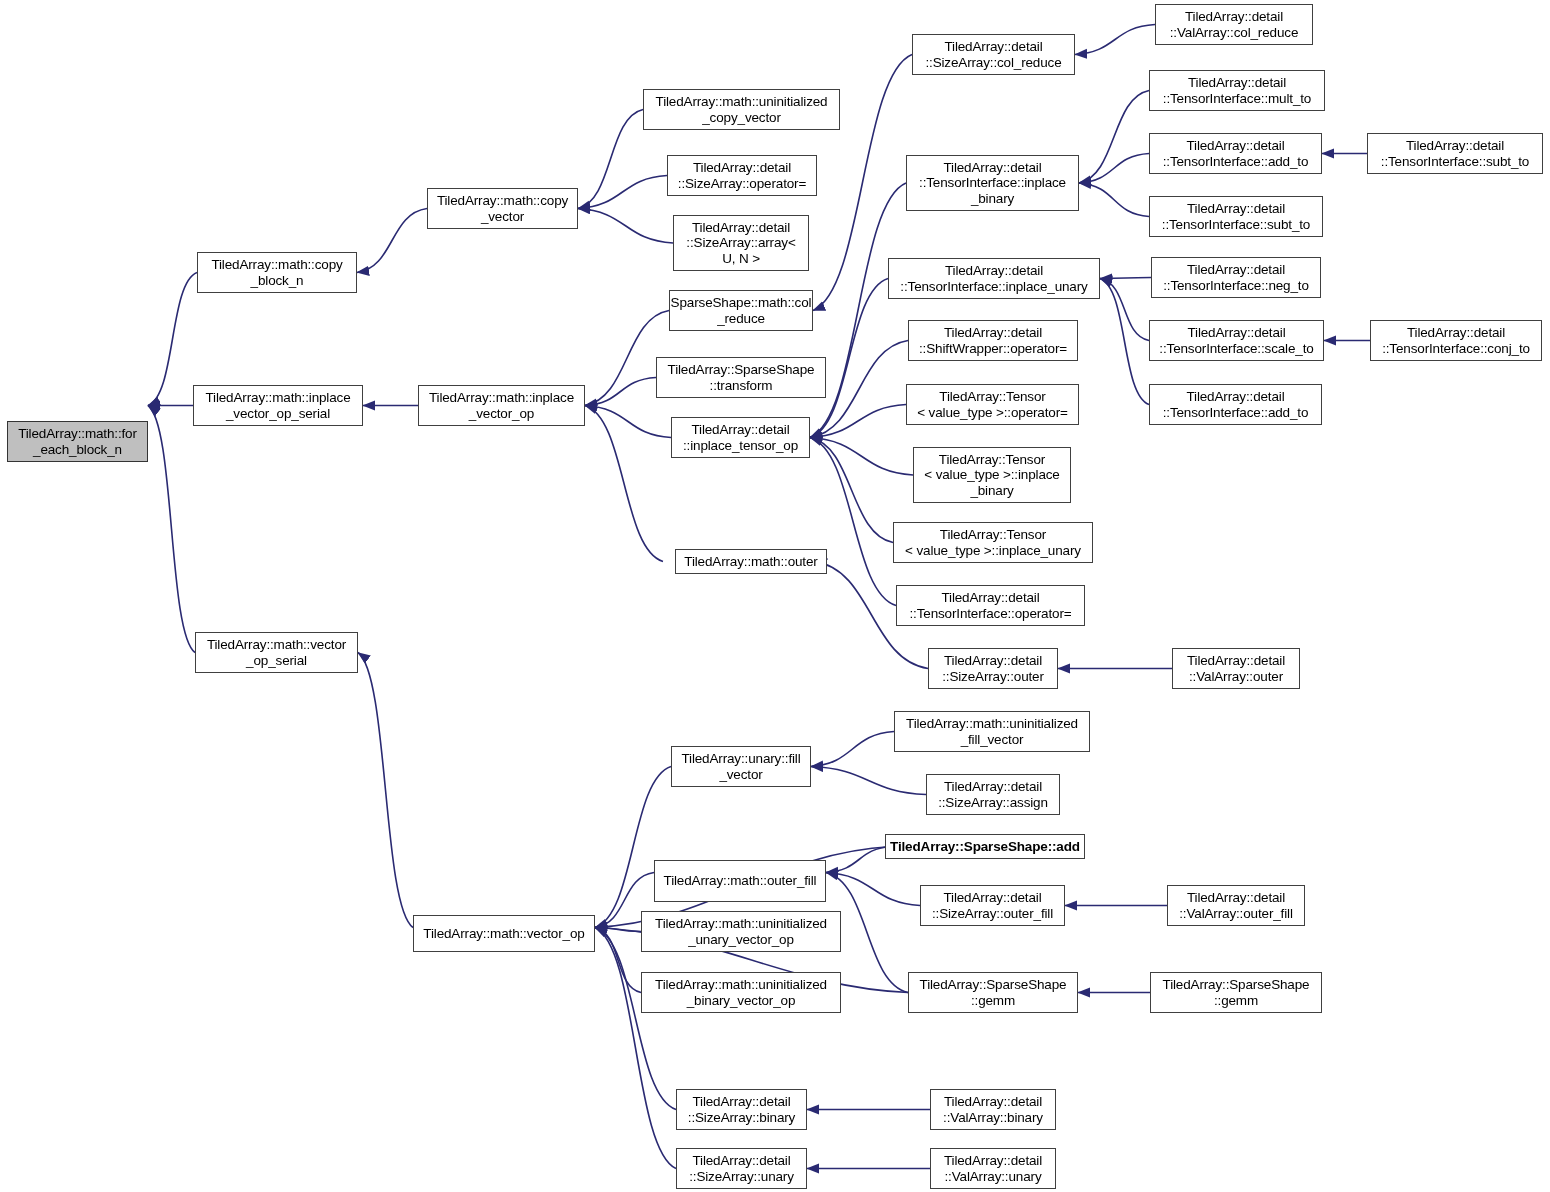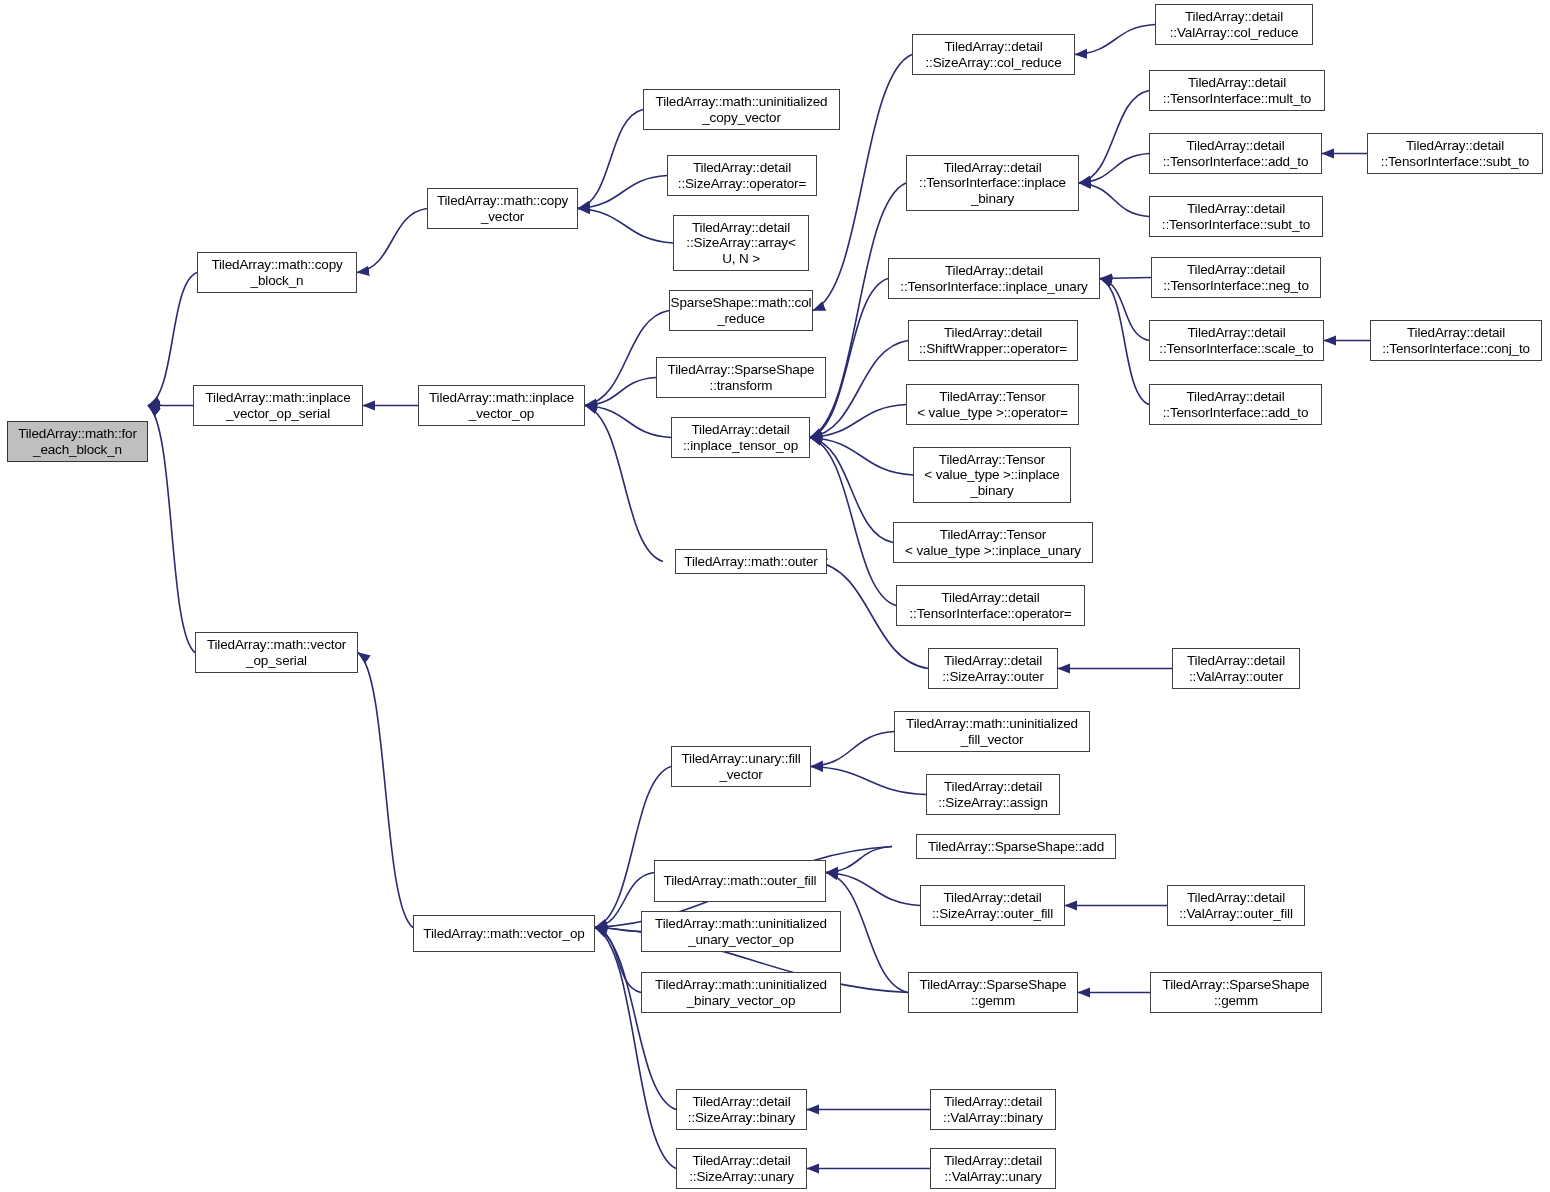--- a/index.html
+++ b/index.html
@@ -180,21 +180,21 @@
       <div class="node" style="left: 1367px; top: 133px; width: 176px; height: 41px;"><span class="node-label">TiledArray::detail
 ::TensorInterface::subt_to</span></div>
       <div class="node" style="left: 1370px; top: 320px; width: 172px; height: 41px;"><span class="node-label">TiledArray::detail
 ::TensorInterface::conj_to</span></div>
       <div class="node" style="left: 671px; top: 746px; width: 140px; height: 41px;"><span class="node-label">TiledArray::unary::fill
 _vector</span></div>
       <div class="node" style="left: 894px; top: 711px; width: 196px; height: 41px;"><span class="node-label">TiledArray::math::uninitialized
 _fill_vector</span></div>
       <div class="node" style="left: 926px; top: 774px; width: 134px; height: 41px;"><span class="node-label">TiledArray::detail
 ::SizeArray::assign</span></div>
-      <div class="node" style="left: 916px; top: 834px; width: 200px; height: 25px;"><span class="node-label">TiledArray::SparseShape::add</span></div>
+      <div class="node" style="left: 885px; top: 834px; width: 200px; height: 25px; font-weight: bold;"><span class="node-label">TiledArray::SparseShape::add</span></div>
       <div class="node" style="left: 654px; top: 860px; width: 172px; height: 42px;"><span class="node-label">TiledArray::math::outer_fill</span></div>
       <div class="node" style="left: 920px; top: 885px; width: 145px; height: 41px;"><span class="node-label">TiledArray::detail
 ::SizeArray::outer_fill</span></div>
       <div class="node" style="left: 1167px; top: 885px; width: 138px; height: 41px;"><span class="node-label">TiledArray::detail
 ::ValArray::outer_fill</span></div>
       <div class="node" style="left: 641px; top: 911px; width: 200px; height: 41px;"><span class="node-label">TiledArray::math::uninitialized
 _unary_vector_op</span></div>
       <div class="node" style="left: 641px; top: 972px; width: 200px; height: 41px;"><span class="node-label">TiledArray::math::uninitialized
 _binary_vector_op</span></div>
       <div class="node" style="left: 908px; top: 972px; width: 170px; height: 41px;"><span class="node-label">TiledArray::SparseShape

